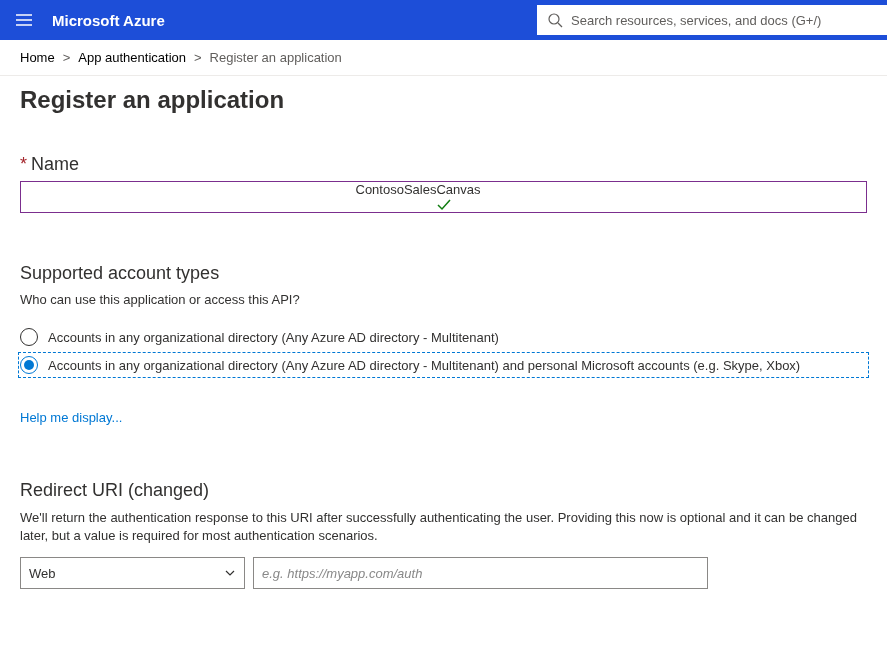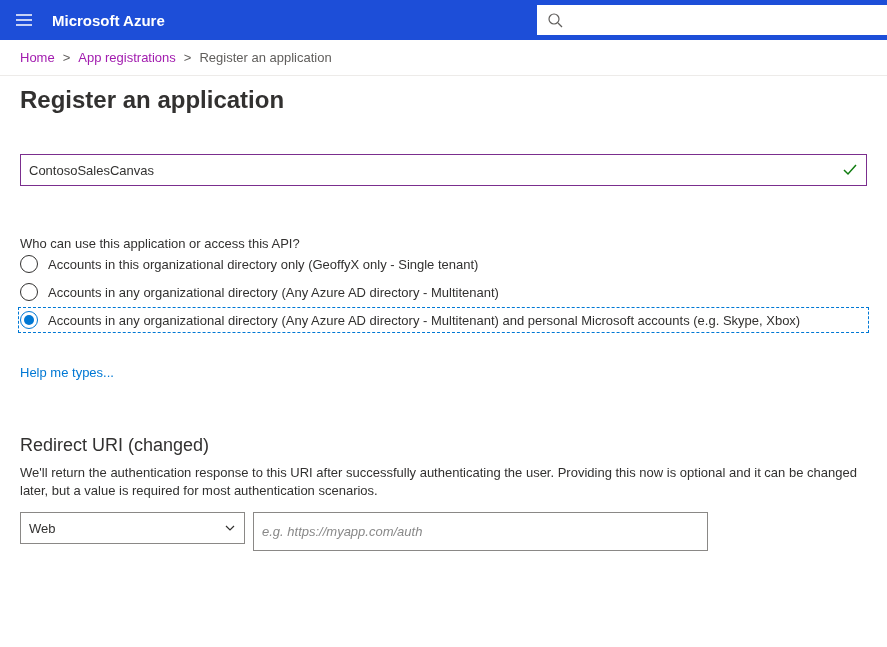--- a/index.html
+++ b/index.html
@@ -46,21 +46,21 @@
     .searchbox span { font-size: 13px; }
     
     .breadcrumb {
       height: 36px;
       display: flex;
       align-items: center;
       padding: 0 20px;
       border-bottom: 1px solid #edebe9;
       font-size: 13px;
     }
-    .breadcrumb a { color: #a21caf; text-decoration: none; cursor: pointer; }
+    .breadcrumb a { color: #000000; text-decoration: none; cursor: pointer; }
     .breadcrumb .sep { margin: 0 8px; color: #605e5c; }
     .breadcrumb .current { color: #605e5c; }
     
     .content { padding: 8px 20px 30px 20px; }
     .page-title {
       font-size: 24px;
       font-weight: 600;
       margin-bottom: 40px;
       margin-top: 2px;
     }
@@ -77,40 +77,41 @@
       line-height: 1.4;
     }
     
     .name-input-wrap {
       border: 1px solid #7b2e8e;
       height: 32px;
       display: flex;
       align-items: center;
       padding: 0 8px;
       margin-bottom: 50px;
+      flex-direction: column;
     }
     .name-input {
       border: none;
       outline: none;
       flex: 1;
       font-size: 13px;
       font-family: inherit;
       color: #323130;
     }
     .check-icon { color: #107c10; }
     .check-icon svg { width: 16px; height: 16px; display: block; }
     
     .section-heading {
       font-size: 18px;
       font-weight: 400;
       margin-bottom: 8px;
     }
     .section-desc {
       font-size: 13px;
-      margin-bottom: 2px;
+      margin-bottom: 19px;
     }
     
     .radio-row {
       display: flex;
       align-items: center;
       margin-bottom: 6px;
       cursor: pointer;
       padding: 2px 0;
     }
     .radio-row.selected {
@@ -155,21 +156,21 @@
       display: flex;
       align-items: center;
       justify-content: space-between;
       padding: 8px 8px;
       cursor: pointer;
       font-size: 13px;
     }
     .dropdown svg { width: 12px; height: 12px; }
     .uri-input {
       width: 455px;
-      height: 39px;
+      height: 32px;
       border: 1px solid #8a8886;
       padding: 0 8px;
       font-size: 13px;
       font-family: inherit;
       font-style: italic;
       color: #605e5c;
       outline: none;
     }
     .uri-input::placeholder { font-style: italic; color: #888; }
   </style>
@@ -184,63 +185,64 @@
         <line x1="1" y1="14" x2="17" y2="14"></line>
     </svg>
   </div>
   <div class="brand">Microsoft Azure</div>
   <div class="topbar-spacer"></div>
   <div class="searchbox">
     <svg viewBox="0 0 16 16" fill="none" stroke="#605e5c" stroke-width="1.2">
       <circle cx="7" cy="7" r="5"></circle>
         <line x1="11" y1="11" x2="15" y2="15"></line>
     </svg>
+    <span>Search resources, services, and docs (G+/)</span>
   </div>
 </div>
 
 <div class="breadcrumb">
   <a>Home</a>
   <span class="sep">&gt;</span>
-  <a>App registrations</a>
+  <a>App authentication</a>
   <span class="sep">&gt;</span>
   <span class="current">Register an application</span>
 </div>
 
 <div class="content">
   <h1 class="page-title">Register an application</h1>
 
   
+  <div class="field-label">
+    <span class="required-star">*</span><span>Name</span>
+  </div>
   <div class="name-input-wrap">
     <input class="name-input" type="text" value="ContosoSalesCanvas" style="">
     <span class="check-icon">
       <svg viewBox="0 0 16 16" fill="none" stroke="#107c10" stroke-width="1.5">
           <polyline points="2,8 6,12 14,3"></polyline>
         </svg>
     </span>
   </div>
 
   
+  <div class="section-heading">Supported account types</div>
   <div class="section-desc">Who can use this application or access this API?</div>
 
-  <div class="radio-row">
-    <span class="radio-circle"></span>
-    <span class="radio-label">Accounts in this organizational directory only (GeoffyX only - Single tenant)</span>
-  </div>
   <div class="radio-row">
     <span class="radio-circle"></span>
     <span class="radio-label">Accounts in any organizational directory (Any Azure AD directory - Multitenant)</span>
   </div>
   <div class="radio-row selected">
     <span class="radio-circle">
         <span class="radio-dot"></span>
       </span>
     <span class="radio-label">Accounts in any organizational directory (Any Azure AD directory - Multitenant) and personal Microsoft accounts (e.g. Skype, Xbox)</span>
   </div>
 
-  <a class="help-link">Help me types...</a>
+  <a class="help-link">Help me display...</a>
 
   
   <div class="section-heading">Redirect URI (changed)</div>
   <div class="field-desc">We'll return the authentication response to this URI after successfully authenticating the user. Providing this now is optional and it can be changed later, but a value is required for most authentication scenarios.</div>
   <div class="uri-row">
     <div class="dropdown">
       <span>Web</span>
       <svg viewBox="0 0 12 12" fill="none" stroke="#323130" stroke-width="1.2">
           <polyline points="2,4 6,8 10,4"></polyline>
         </svg>

